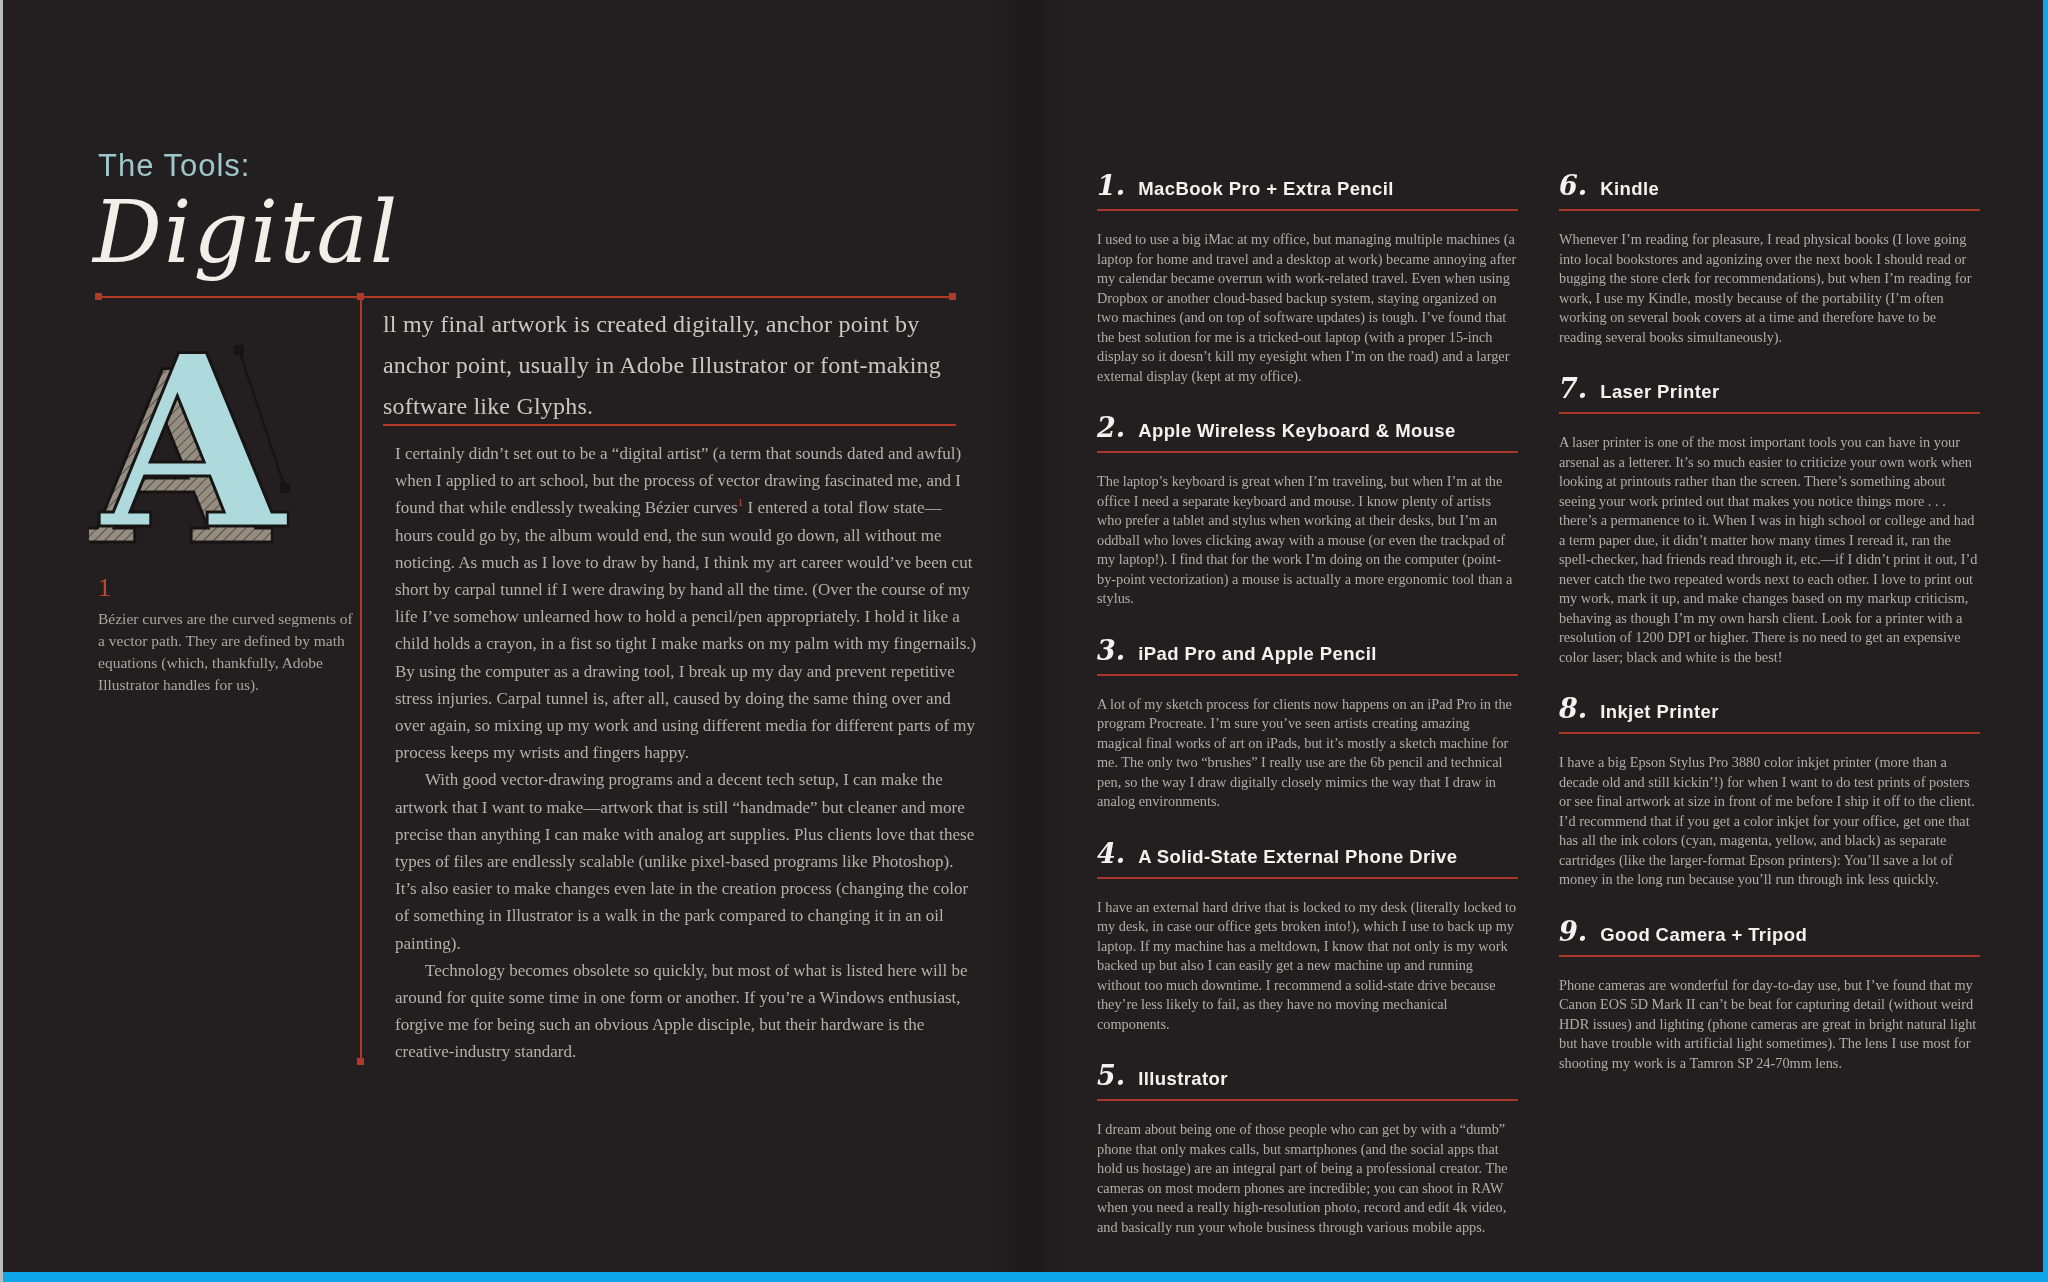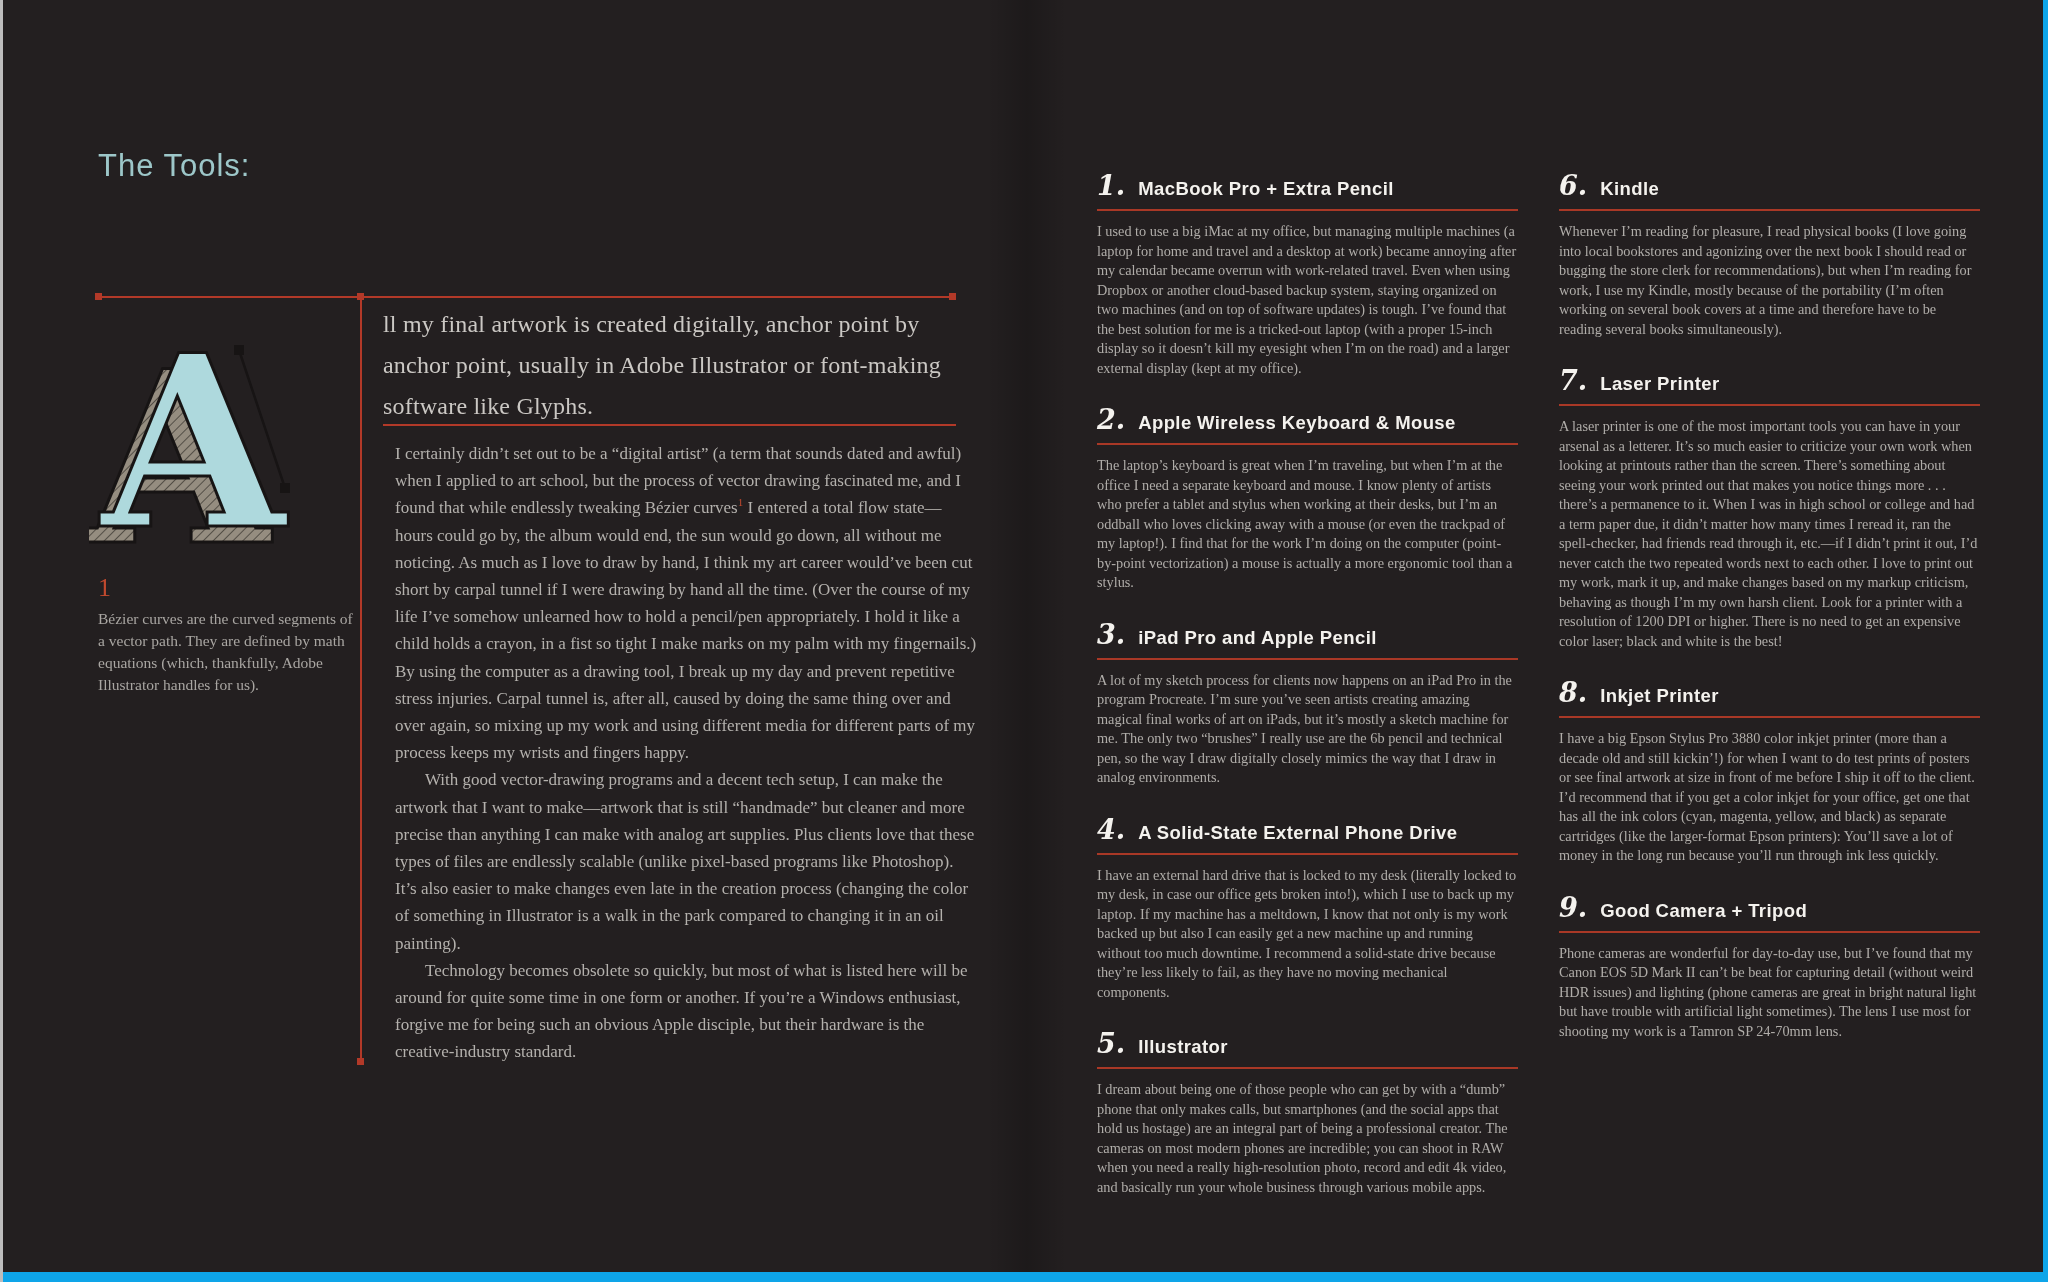--- a/index.html
+++ b/index.html
@@ -75,29 +75,30 @@
   .sec-head { display:flex; align-items:baseline; gap:13px; }
   .sec-num {
     font-family:"DejaVu Serif", serif; font-style:italic; font-weight:bold;
     font-size:27px; color:#f4f2ee; line-height:1;
   }
   .sec-title {
     font-family:"Liberation Sans", sans-serif; font-weight:700;
     font-size:18.5px; letter-spacing:0.4px; color:#f4f2ee;
   }
   .sec-rule { height:2px; background:#a93826; margin-top:9px; }
-  .sec-body { margin-top:11px; font-size:14.3px; line-height:19.5px; color:#b0ada9; }
+  .sec-body { margin-top:19px; font-size:14.3px; line-height:19.5px; color:#b0ada9; }
 </style>
 </head>
 <body>
 
 <div id="stage">
   <div class="page">
 
     <div class="kicker">The Tools:</div>
+    <div class="script-title">Digital</div>
 
     <div class="red-rule rule-top"></div>
     <div class="red-rule rule-vert"></div>
     <div class="red-rule rule-intro"></div>
     <div class="rule-node node-a"></div>
     <div class="rule-node node-b"></div>
     <div class="rule-node node-c"></div>
     <div class="rule-node node-d"></div>
 
     <div class="dropcap-wrap">

